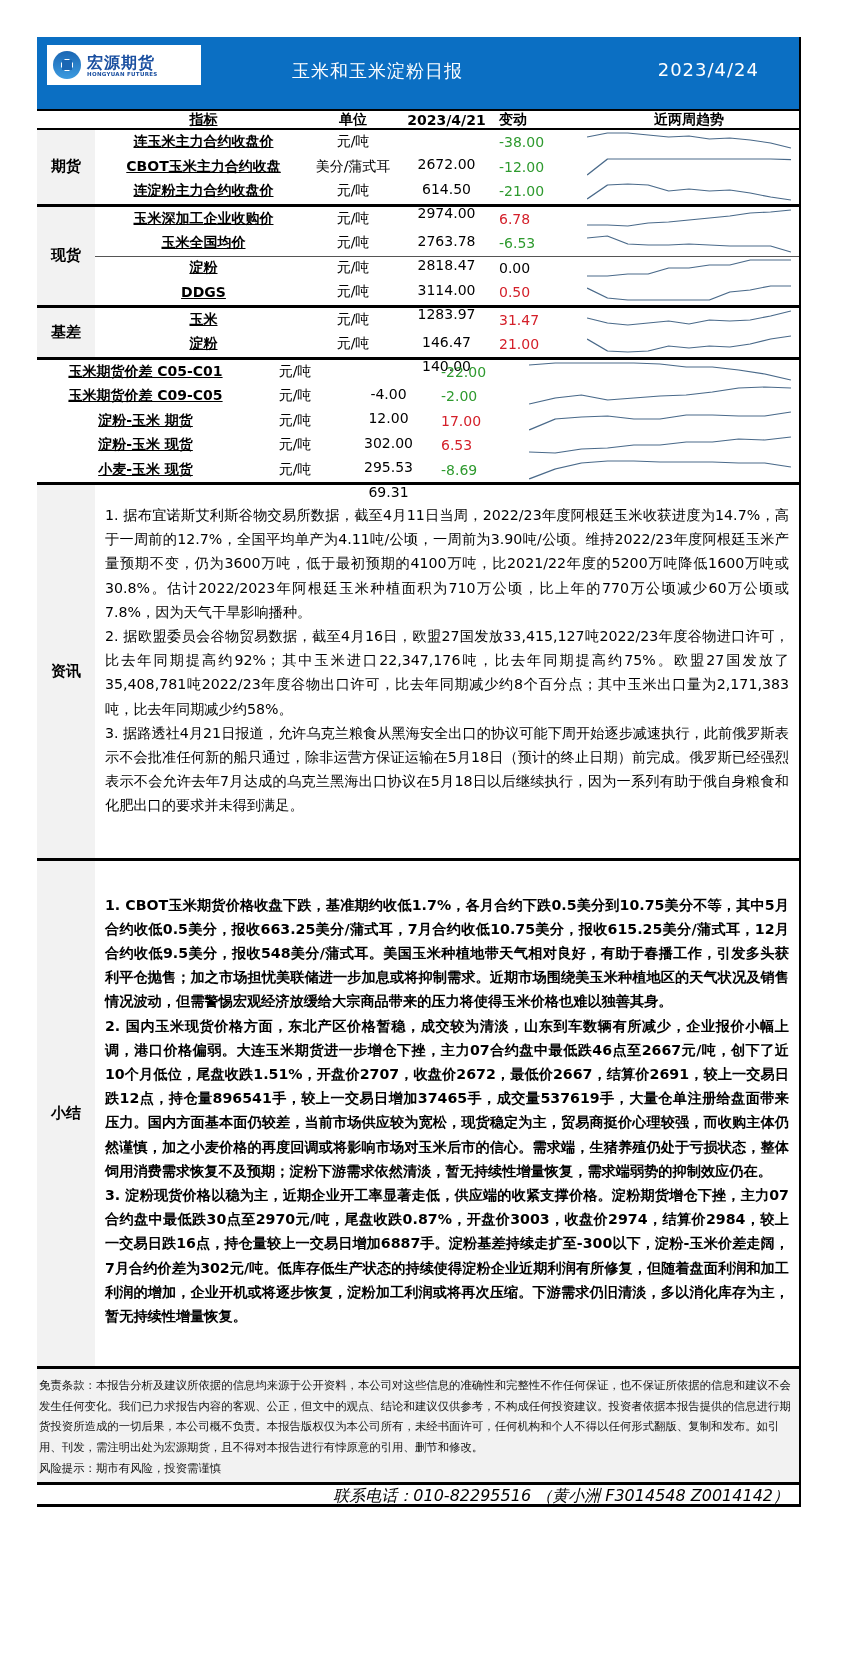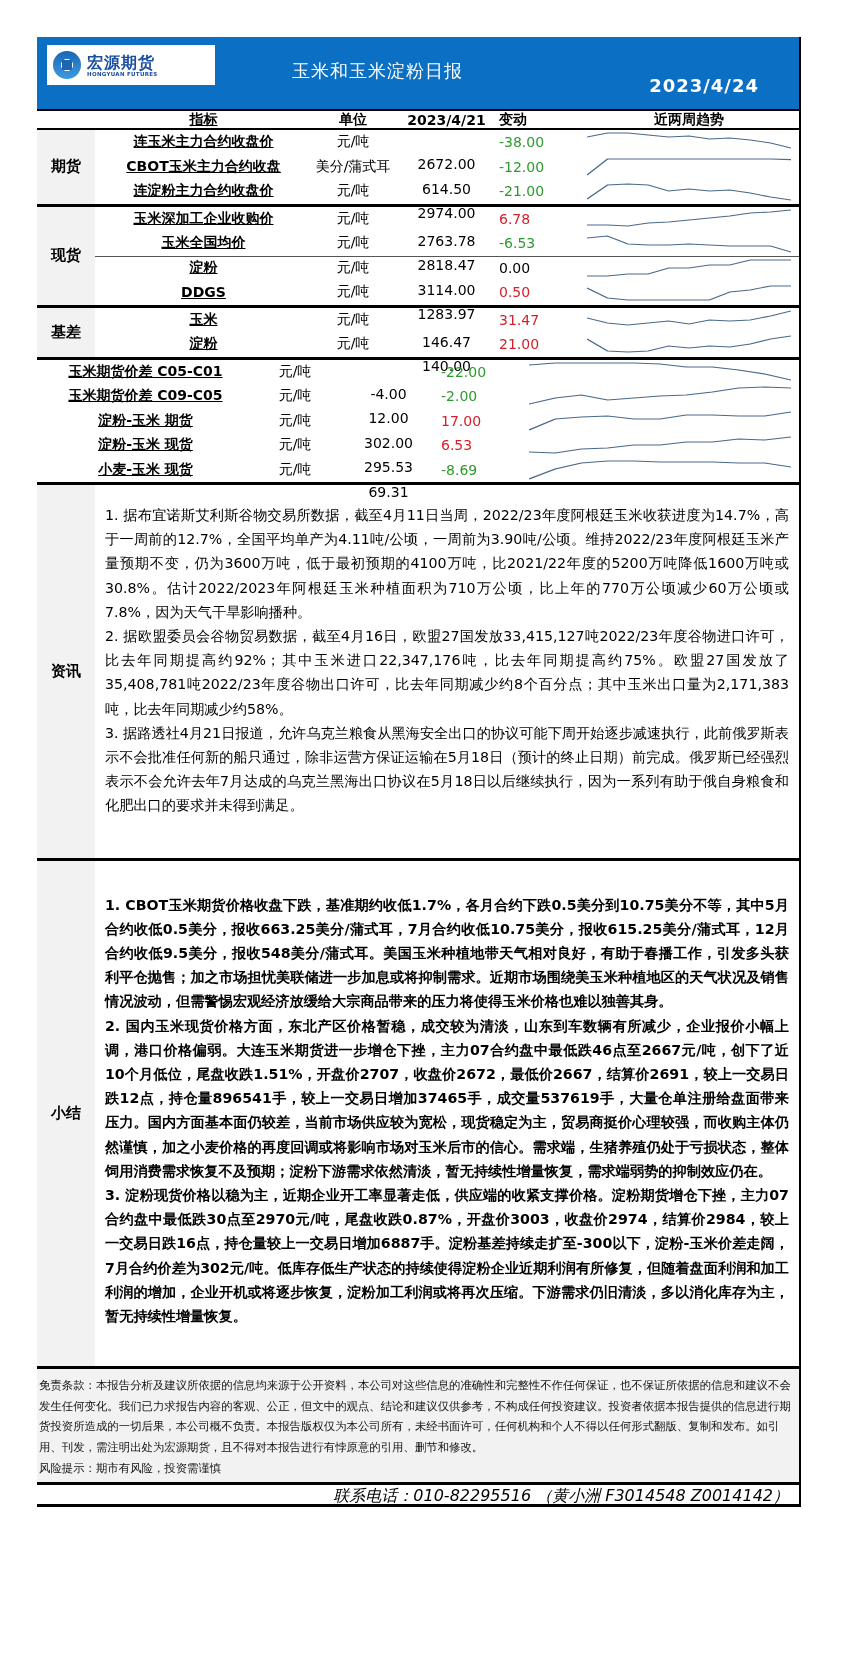--- a/index.html
+++ b/index.html
@@ -4,30 +4,30 @@
 <style>
   * { box-sizing: border-box; margin: 0; padding: 0; }
   html, body { width: 843px; height: 1675px; background: #ffffff; }
   body { font-family: "DejaVu Sans", "Liberation Sans", sans-serif; color: #000; position: relative; }
   .page { position: absolute; left: 37px; top: 37px; width: 764px; }
   .frame { border-right: 2px solid #000; }
   .header {
     height: 72px; background: #0b6fc3; position: relative; color: #fff;
   }
   .logo {
-    position: absolute; left: 10px; top: 8px; width: 168px; height: 40px; background: #fff;
+    position: absolute; left: 10px; top: 8px; width: 154px; height: 40px; background: #fff;
     display: flex; align-items: center; padding-left: 6px;
   }
   .logo-mark { width: 28px; height: 28px; border-radius: 50%; position: relative; background: radial-gradient(circle at 50% 50%, #ffffff 0 30%, transparent 31%), linear-gradient(180deg,#1a66b3 0%,#3c9be0 100%); }
   .logo-mark::before { content: ""; position: absolute; left: 9px; top: 9px; width: 10px; height: 10px; background: #1a66b3; }
   .logo-text { margin-left: 6px; display: flex; flex-direction: column; }
   .logo-cn { font-weight: bold; color: #1a4fa0; font-size: 16px; line-height: 17px; letter-spacing: 1px; }
   .logo-en { font-size: 5.5px; font-weight: bold; color: #1a4fa0; letter-spacing: 0.3px; }
   .title { position: absolute; left: 255px; top: 22px; font-size: 18px; letter-spacing: 1px; }
-  .date { position: absolute; right: 40px; top: 22px; font-size: 18px; font-weight: bold; letter-spacing: 1px; margin-top: 16px; }
+  .date { position: absolute; right: 40px; top: 22px; font-size: 18px; font-weight: normal; letter-spacing: 1px; }
   .colhead {
     height: 21px; border-top: 2px solid #000; border-bottom: 2px solid #000; display: flex; font-weight: bold; font-size: 14px; align-items: center;
   }
   .c-label { width: 58px; }
   .c-name { width: 217px; text-align: center; text-decoration: underline; }
   .c-unit { width: 82px; text-align: center; }
   .c-val { width: 105px; text-align: center; }
   .c-chg { width: 80px; text-align: left; }
   .c-trend { flex: 1; text-align: center; }
   .section { display: flex; border-bottom: 3px solid #000; }

